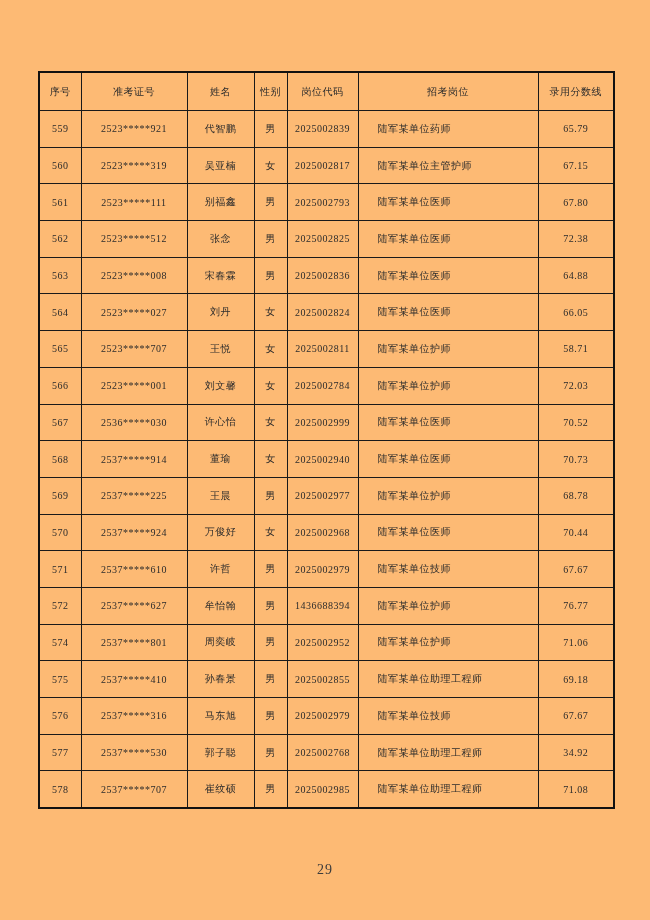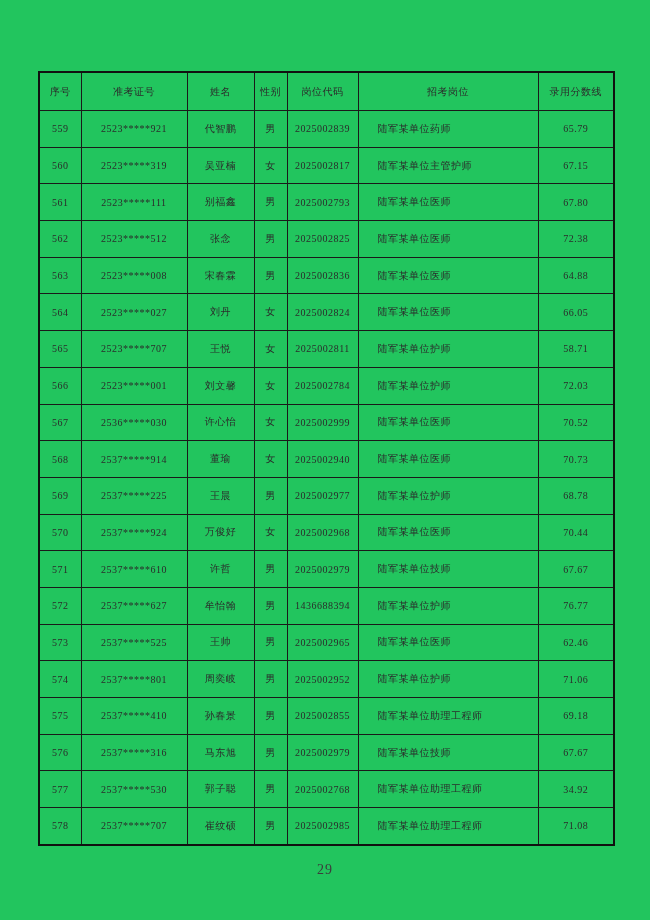--- a/index.html
+++ b/index.html
@@ -4,21 +4,21 @@
 <style>
   html, body {
     margin: 0;
     padding: 0;
     background: #ffffff;
   }
   .page {
     position: relative;
     width: 650px;
     height: 920px;
-    background: #22c55e;
+    background: #fdba74;
     font-family: "Liberation Serif", "DejaVu Serif", serif;
     color: #262626;
     overflow: hidden;
   }
   table.score-table {
     position: absolute;
     left: 38px;
     top: 71px;
     width: 575px;
     table-layout: fixed;
@@ -214,29 +214,20 @@
         <tr>
           <td class="col-index">572</td>
           <td class="col-ticket">2537*****627</td>
           <td class="col-name">牟怡翰</td>
           <td class="col-gender">男</td>
           <td class="col-job_code">1436688394</td>
           <td class="col-position">陆军某单位护师</td>
           <td class="col-score_line">76.77</td>
         </tr>
         <tr>
-          <td class="col-index">573</td>
-          <td class="col-ticket">2537*****525</td>
-          <td class="col-name">王帅</td>
-          <td class="col-gender">男</td>
-          <td class="col-job_code">2025002965</td>
-          <td class="col-position">陆军某单位医师</td>
-          <td class="col-score_line">62.46</td>
-        </tr>
-        <tr>
           <td class="col-index">574</td>
           <td class="col-ticket">2537*****801</td>
           <td class="col-name">周奕岐</td>
           <td class="col-gender">男</td>
           <td class="col-job_code">2025002952</td>
           <td class="col-position">陆军某单位护师</td>
           <td class="col-score_line">71.06</td>
         </tr>
         <tr>
           <td class="col-index">575</td>

